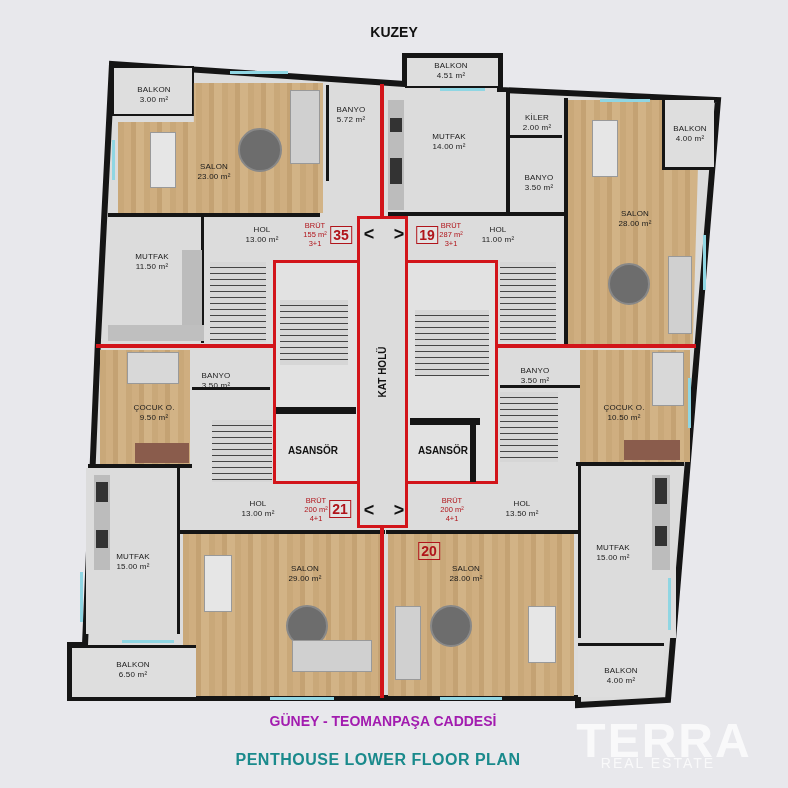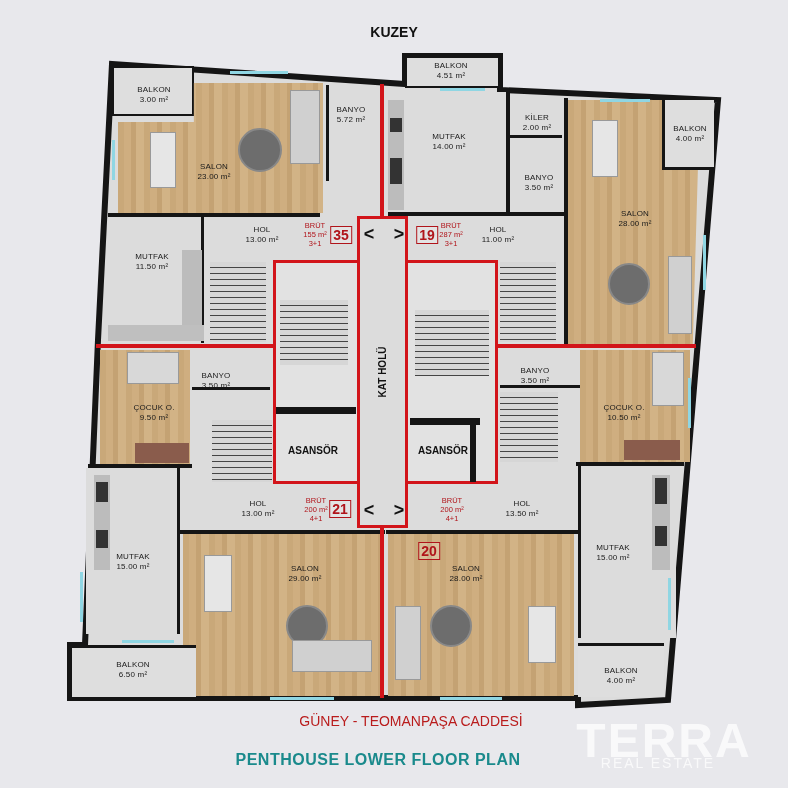--- a/index.html
+++ b/index.html
@@ -250,16 +250,16 @@
   <div class="arrow" style="left:399px;top:234px;">&gt;</div>
   <div class="arrow" style="left:369px;top:510px;">&lt;</div>
   <div class="arrow" style="left:399px;top:510px;">&gt;</div>
 
   <div class="red" style="left:380px;top:84px;width:4px;height:132px;"></div>
   <div class="red" style="left:380px;top:528px;width:4px;height:170px;"></div>
   <div class="red" style="left:96px;top:344px;width:177px;height:4px;"></div>
   <div class="red" style="left:498px;top:344px;width:198px;height:4px;"></div>
 </div>
 
-<div class="abs" style="left:383px;top:721px;transform:translate(-50%,-50%);font-weight:normal;font-size:14px;color:#b91c1c;white-space:nowrap;margin-left:28px;">GÜNEY - TEOMANPAŞA CADDESİ</div>
+<div class="abs" style="left:383px;top:721px;transform:translate(-50%,-50%);font-weight:bold;font-size:14px;color:#a21caf;white-space:nowrap;">GÜNEY - TEOMANPAŞA CADDESİ</div>
 <div class="abs" style="left:378px;top:760px;transform:translate(-50%,-50%);font-weight:bold;font-size:16px;color:#1a8a8c;letter-spacing:0.5px;white-space:nowrap;">PENTHOUSE LOWER FLOOR PLAN</div>
 <div class="abs" style="left:664px;top:728px;transform:translate(-50%,-50%);font-weight:bold;font-size:48px;color:rgba(255,255,255,0.75);letter-spacing:2px;white-space:nowrap;margin-top:12px;">TERRA</div>
 <div class="abs" style="left:658px;top:763px;transform:translate(-50%,-50%);font-size:14px;color:rgba(255,255,255,0.75);letter-spacing:2px;white-space:nowrap;">REAL ESTATE</div>
 
 </body></html>

